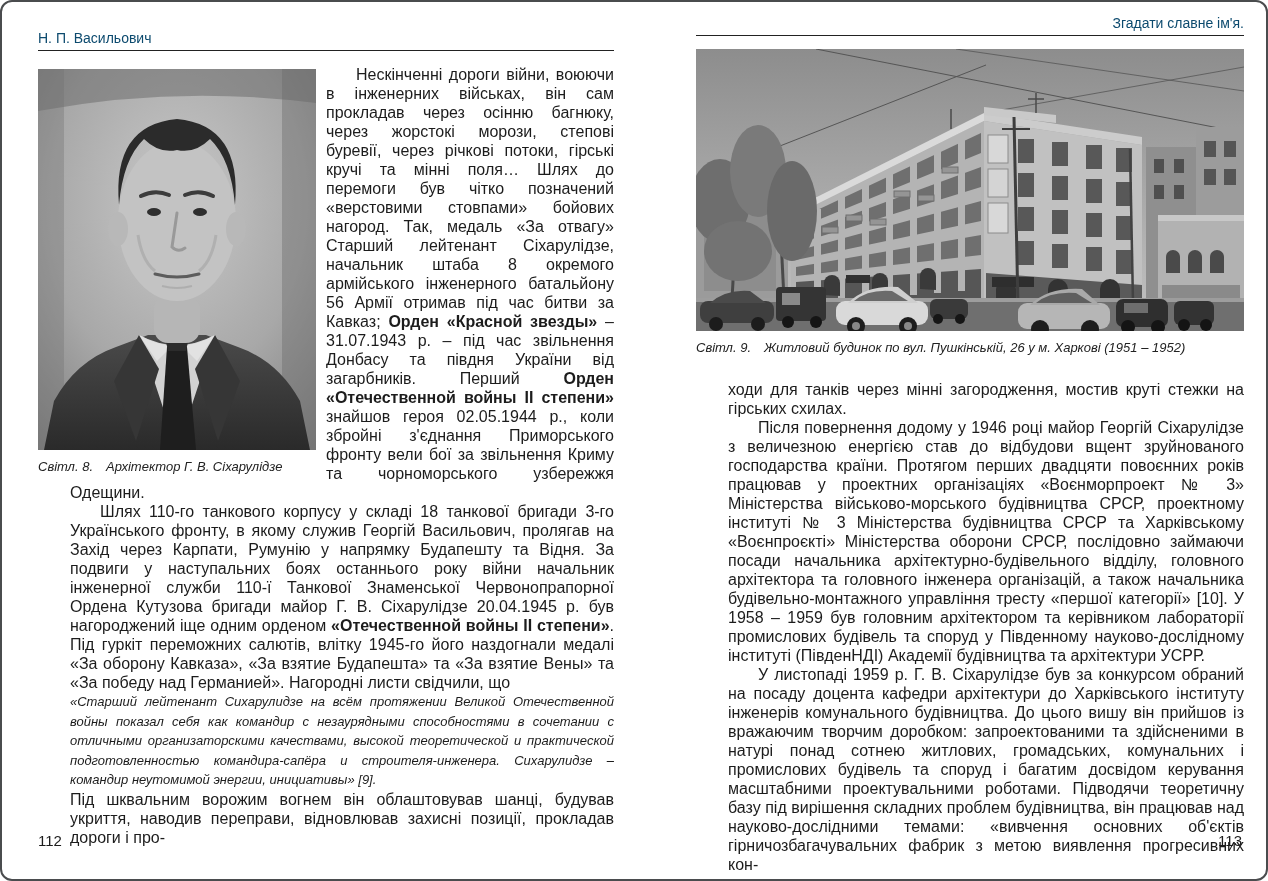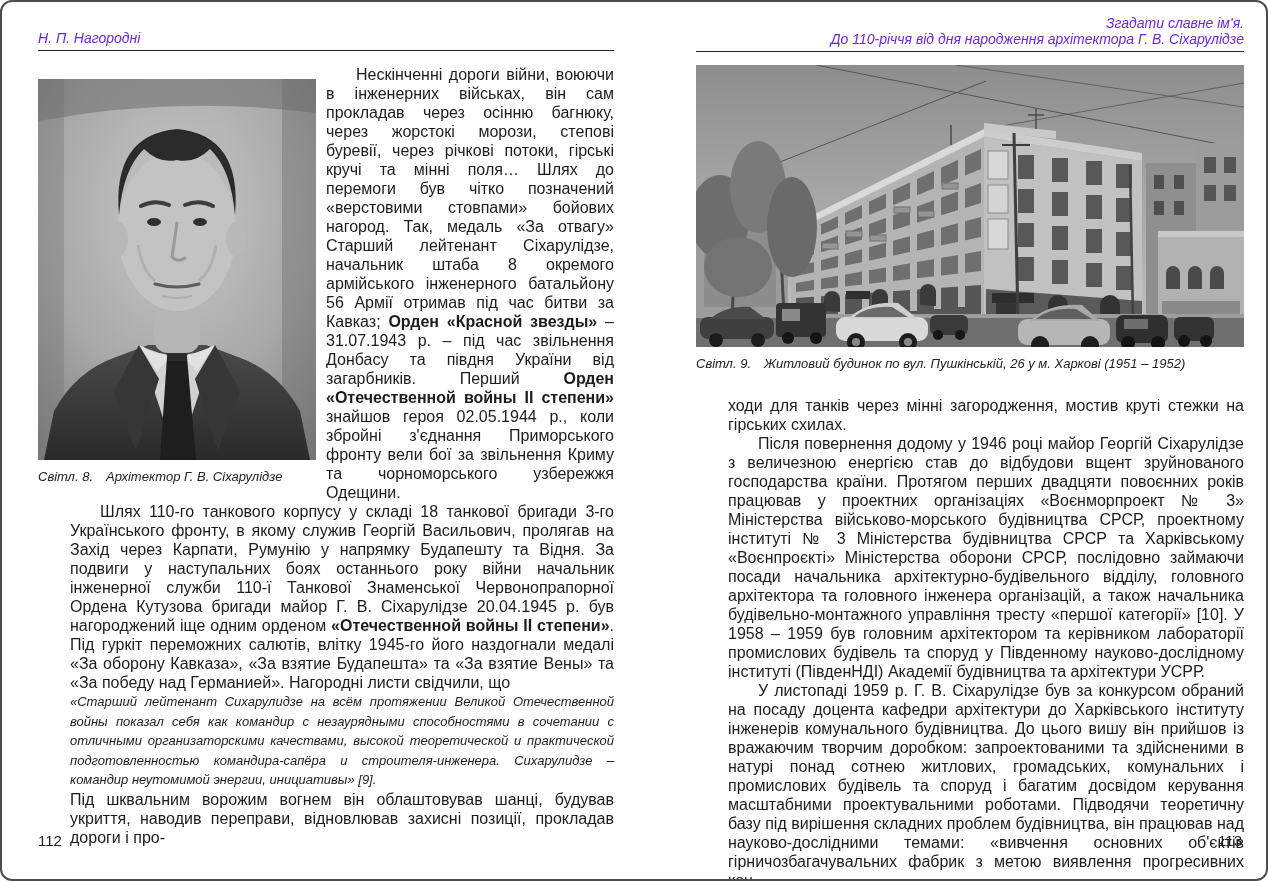--- a/index.html
+++ b/index.html
@@ -6,31 +6,31 @@
   .spread {
     position:relative; width:1268px; height:881px; box-sizing:border-box;
     background:#ffffff; border:2px solid #4a4c4e; border-radius:12px; overflow:hidden;
     font-family:"Liberation Sans", sans-serif; color:#1c1c1c;
   }
   .page { position:absolute; top:12px; }
   .page-left  { left:36px;  width:576px; height:845px; }
   .page-right { left:694px; width:548px; height:845px; }
 
   .running-header {
-    font-style:italic; font-size:14px; line-height:16px; color:#6d28d9;
+    font-size:14px; line-height:16px; color:#0c4a6e;
     border-bottom:1px solid #222; padding-bottom:4px;
   }
   .page-left .running-header { padding-top:16px; }
   .page-right .running-header { padding-top:1px; text-align:right; }
 
   .body-text { font-size:16px; line-height:19px; text-align:justify; }
   .body-text p { margin:0;padding-left:32px; }
   .ind { text-indent:30px; }
 
-  .photo-block { float:left; width:272px; margin:14px 16px 4px 0; }
+  .photo-block { float:left; width:272px; margin:4px 16px 4px 0; }
   .photo-frame { display:block; width:278px; height:381px; background:#9a9a9a; }
   .caption { font-style:italic; font-size:13px; line-height:16px; color:#222; margin-top:9px; text-align:left; }
   .caption .cap-label { margin-right:13px; }
 
   .left-content { margin-top:14px; }
 
   .quote {
     font-style:italic; margin:5px 8px 5px 30px; text-align:justify;
     font-size:13px; line-height:19.5px;
   }
@@ -42,21 +42,21 @@
   .right-photo { display:block; width:548px; height:282px; background:#9a9a9a; margin-top:13px; }
   .right-body { margin-top:24px; }
   b { font-weight:bold; }
 </style>
 </head>
 <body>
 
 <div class="spread">
 
   <div class="page page-left">
-    <div class="running-header">Н. П. Нагородні</div>
+    <div class="running-header">Н. П. Васильович</div>
 
     <div class="left-content body-text">
 
       <div class="photo-block">
         <svg class="photo-frame" viewBox="0 0 278 381" width="278" height="381" xmlns="http://www.w3.org/2000/svg" role="img">
           <defs>
             <radialGradient id="pbg" cx="50%" cy="35%" r="85%">
               <stop offset="0%" stop-color="#c8c8c8"></stop>
               <stop offset="55%" stop-color="#a8a8a8"></stop>
               <stop offset="100%" stop-color="#787878"></stop>
@@ -118,21 +118,20 @@
 
       <p>Під шквальним ворожим вогнем він облаштовував шанці, будував укриття, наводив переправи, відновлював захисні позиції, прокладав дороги і про-</p>
     </div>
 
     <div class="page-number pn-left">112</div>
   </div>
 
   <div class="page page-right">
     <div class="running-header">
       <div>Згадати славне ім'я.</div>
-      <div>До 110-річчя від дня народження архітектора Г. В. Сіхарулідзе</div>
     </div>
 
     <svg class="right-photo" viewBox="0 0 548 282" width="548" height="282" xmlns="http://www.w3.org/2000/svg" role="img">
       <defs>
         <linearGradient id="sky" x1="0" y1="0" x2="0" y2="1">
           <stop offset="0%" stop-color="#8d8d8d"></stop>
           <stop offset="100%" stop-color="#c3c3c3"></stop>
         </linearGradient>
       </defs>
       <rect width="548" height="282" fill="url(#sky)"></rect>

